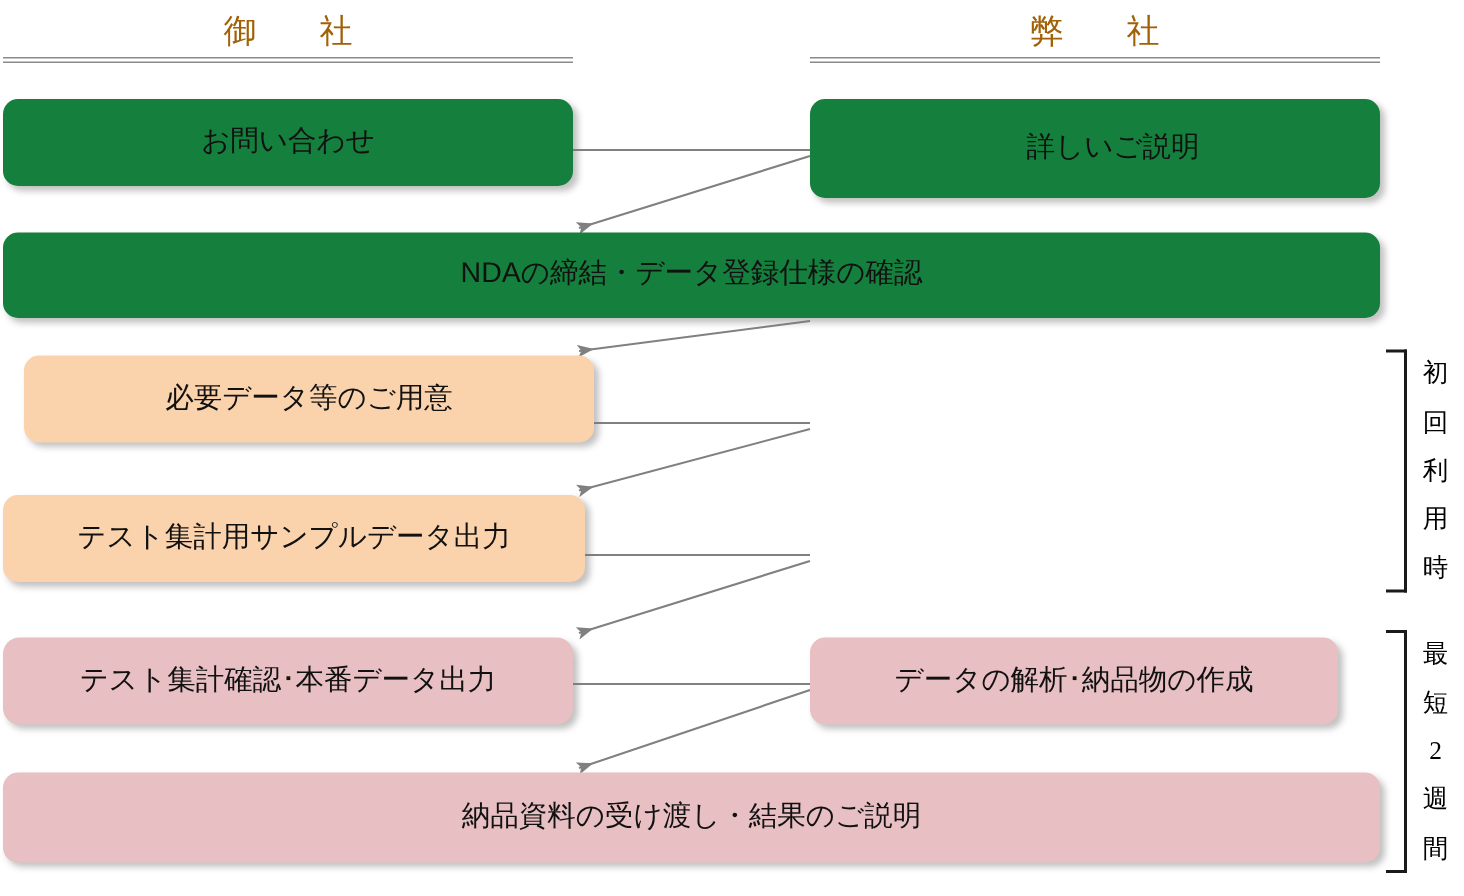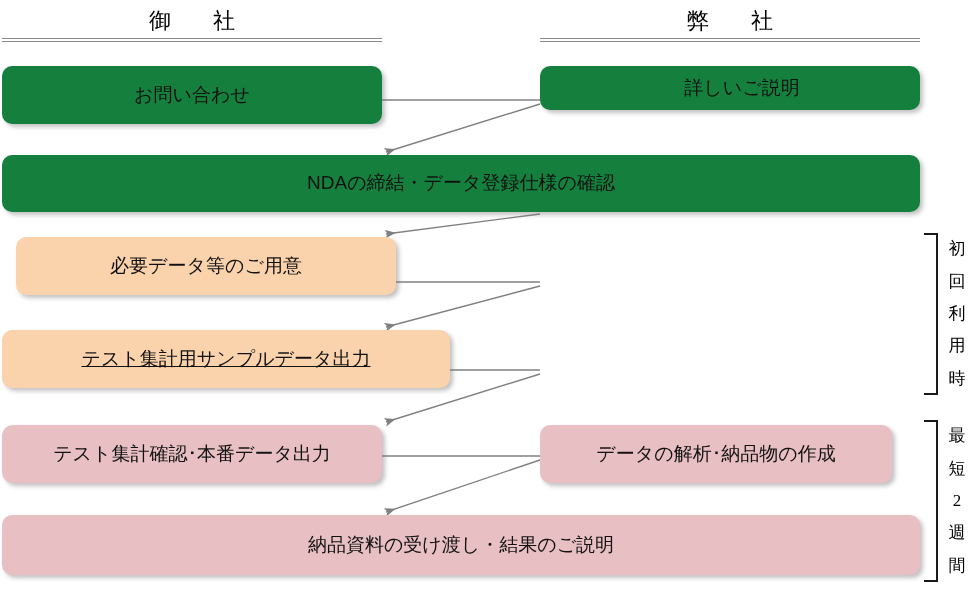--- a/index.html
+++ b/index.html
@@ -9,21 +9,21 @@
     font-family: "Liberation Sans", "DejaVu Sans", sans-serif;
     overflow: hidden;
   }
   #stage { position: relative; width: 976px; height: 597px; }
 
   
   .col-header {
     position: absolute;
     text-align: center;
     font-size: 22px;
-    color: #000000;
+    color: #a16207;
     letter-spacing: 10px;
     text-indent: 10px;
     font-family: "Liberation Serif", "DejaVu Serif", serif;
     line-height: 30px;
   }
   .header-rule {
     position: absolute;
     height: 4px;
     border-top: 1px solid #8a8a8a;
     border-bottom: 1px solid #8a8a8a;
@@ -109,28 +109,28 @@
       <line x1="540" y1="374" x2="386" y2="422" marker-end="url(#arrowhead)"></line>
 
       <line x1="382" y1="456" x2="540" y2="456"></line>
 
       <line x1="540" y1="460" x2="386" y2="512" marker-end="url(#arrowhead)"></line>
     </g>
   </svg>
 
   <div class="box green" style="left:2px; top:66px; width:380px; height:58px;">お問い合わせ</div>
 
-  <div class="box green" style="left:540px; top:66px; width:380px; height:44px;padding-left:24px;">詳しいご説明</div>
+  <div class="box green" style="left:540px; top:66px; width:380px; height:66px;padding-left:24px;">詳しいご説明</div>
 
   <div class="box green" style="left:2px; top:155px; width:918px; height:57px;">NDAの締結・データ登録仕様の確認</div>
 
   <div class="box peach" style="left:16px; top:237px; width:380px; height:58px;">必要データ等のご用意</div>
 
 
-  <div class="box peach" style="left:2px; top:330px; width:448px; height:58px;text-decoration:underline;">テスト集計用サンプルデータ出力</div>
+  <div class="box peach" style="left:2px; top:330px; width:388px; height:58px;">テスト集計用サンプルデータ出力</div>
 
 
   <div class="box rose" style="left:2px; top:425px; width:380px; height:58px;border-radius:11px;">テスト集計確認･本番データ出力</div>
 
   <div class="box rose" style="left:540px; top:425px; width:352px; height:58px;">データの解析･納品物の作成</div>
 
   <div class="box rose" style="left:2px; top:515px; width:918px; height:60px;">納品資料の受け渡し・結果のご説明</div>
 
   <div class="bracket" style="left:924px; top:233px; height:162px;"></div>
   <div class="bracket-label" style="left:944px; top:233px; height:162px;">

